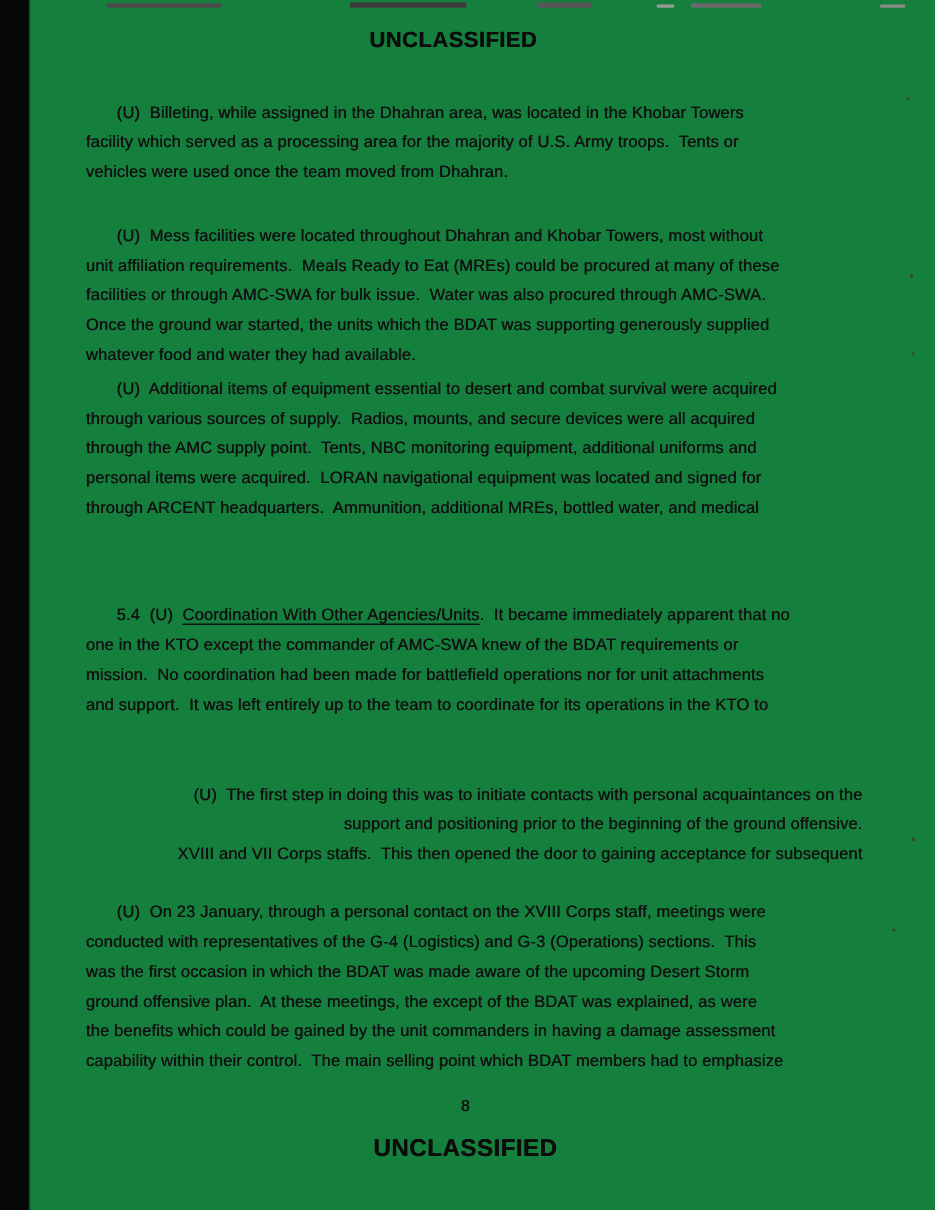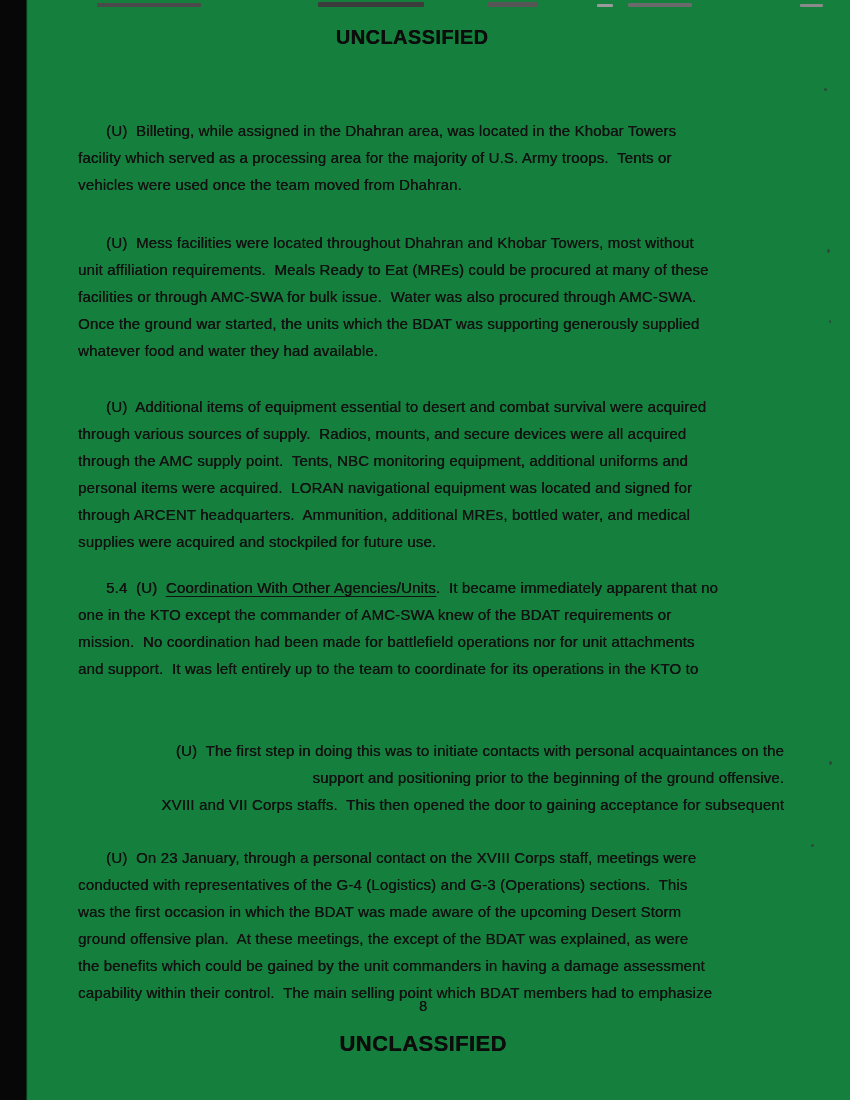--- a/index.html
+++ b/index.html
@@ -69,21 +69,20 @@
   .doc-body {
     position: absolute;
     left: 78px;
     width: 706px;
     top: 0;
   }
   .paragraph {
     position: absolute;
     left: 0;
     width: 100%;
-    margin-top: 28px;
   }
   .text-line {
     height: 27px;
     line-height: 27px;
     font-size: 15px;
     letter-spacing: 0.15px;
     white-space: pre;
     color: #121212;
     text-shadow: 0.35px 0 0 currentColor;
   }
@@ -125,27 +124,26 @@
         <div class="text-line">facility which served as a processing area for the majority of U.S. Army troops.  Tents or</div>
         <div class="text-line">vehicles were used once the team moved from Dhahran.</div>
       </div>
       <div class="paragraph" style="top: 201px;">
         <div class="text-line first">(U)  Mess facilities were located throughout Dhahran and Khobar Towers, most without</div>
         <div class="text-line">unit affiliation requirements.  Meals Ready to Eat (MREs) could be procured at many of these</div>
         <div class="text-line">facilities or through AMC-SWA for bulk issue.  Water was also procured through AMC-SWA.</div>
         <div class="text-line">Once the ground war started, the units which the BDAT was supporting generously supplied</div>
         <div class="text-line">whatever food and water they had available.</div>
       </div>
-      <div class="paragraph" style="top: 365px;">
+      <div class="paragraph" style="top: 340px;">
         <div class="text-line first">(U)  Additional items of equipment essential to desert and combat survival were acquired</div>
         <div class="text-line">through various sources of supply.  Radios, mounts, and secure devices were all acquired</div>
         <div class="text-line">through the AMC supply point.  Tents, NBC monitoring equipment, additional uniforms and</div>
         <div class="text-line">personal items were acquired.  LORAN navigational equipment was located and signed for</div>
         <div class="text-line">through ARCENT headquarters.  Ammunition, additional MREs, bottled water, and medical</div>
-        <div class="text-line">supplies were acquired and stockpiled for future use.</div>
       </div>
       <div class="paragraph" style="top: 546px;">
         <div class="text-line first"><span>5.4  (U)  </span><span class="underlined">Coordination With Other Agencies/Units</span><span>.  It became immediately apparent that no</span></div>
         <div class="text-line">one in the KTO except the commander of AMC-SWA knew of the BDAT requirements or</div>
         <div class="text-line">mission.  No coordination had been made for battlefield operations nor for unit attachments</div>
         <div class="text-line">and support.  It was left entirely up to the team to coordinate for its operations in the KTO to</div>
       </div>
       <div class="paragraph" style="top: 709px; text-align: right;">
         <div class="text-line first">(U)  The first step in doing this was to initiate contacts with personal acquaintances on the</div>
         <div class="text-line">support and positioning prior to the beginning of the ground offensive.</div>

